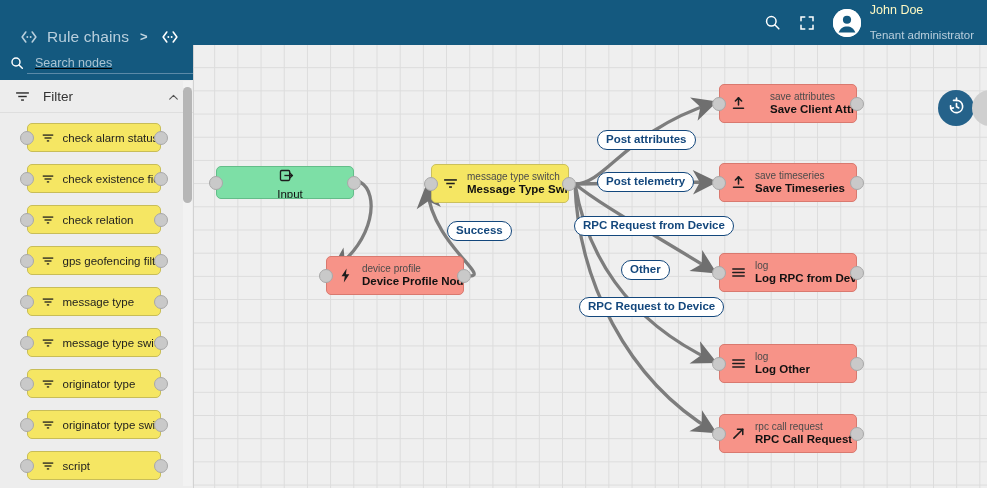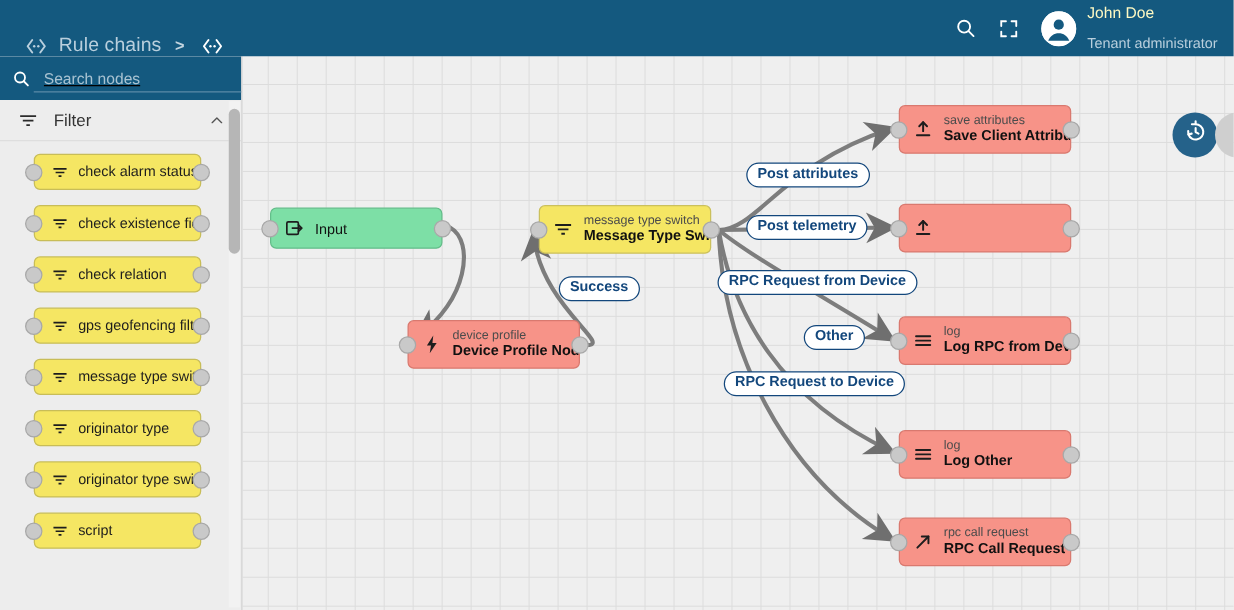--- a/index.html
+++ b/index.html
@@ -118,21 +118,21 @@
   .edges { position: absolute; left: 0; top: 0; width: 793px; height: 443px; }
 
   .rnode {
     position: absolute; border-radius: 5px; display: flex; align-items: center;
     padding-left: 10px; cursor: pointer;
   }
   .rnode .rn-ico { width: 17px; height: 17px; margin-right: 8px; flex: 0 0 17px; }
   .rn-text { line-height: 1.12; overflow: hidden; }
   .rn-type { font-size: 10px; color: #4b4b4b; white-space: nowrap; }
   .rn-name { font-size: 11.5px; color: #111; font-weight: bold; white-space: nowrap; }
-  .rnode.green { background: #7ddfa6; border: 1px solid #63bd89; }
+  .rnode.green { background: #7ddfa6; border: 1px solid #63bd89; flex-direction: column; }
   .rnode.green .rn-single { font-size: 11.5px; color: #111; }
   .rnode.yellow { background: #f5e663; border: 1px solid #cbc05c; }
   .rnode.red { background: #f79388; border: 1px solid #d9796f; }
 
   .elabel {
     position: absolute; background: #ffffff; border: 1.6px solid #13477c;
     border-radius: 12px; color: #13477c; font-size: 11.5px; font-weight: bold;
     padding: 2px 8px 3px 8px; white-space: nowrap; cursor: pointer;
     line-height: 1.15;
   }
@@ -268,20 +268,30 @@
           <span class="n-label">gps geofencing filter</span>
           <span class="port right"></span>
         </div>
         <div class="node-item">
           <span class="port left"></span>
           <span class="n-ico"><svg viewBox="0 0 24 24" width="14" height="14">
               <line x1="3" y1="7" x2="21" y2="7" stroke="#1d1d1d" stroke-width="2.2"></line>
               <line x1="6" y1="12" x2="18" y2="12" stroke="#1d1d1d" stroke-width="2.2"></line>
               <line x1="10" y1="17" x2="14" y2="17" stroke="#1d1d1d" stroke-width="2.2"></line>
             </svg></span>
+          <span class="n-label">message type</span>
+          <span class="port right"></span>
+        </div>
+        <div class="node-item">
+          <span class="port left"></span>
+          <span class="n-ico"><svg viewBox="0 0 24 24" width="14" height="14">
+              <line x1="3" y1="7" x2="21" y2="7" stroke="#1d1d1d" stroke-width="2.2"></line>
+              <line x1="6" y1="12" x2="18" y2="12" stroke="#1d1d1d" stroke-width="2.2"></line>
+              <line x1="10" y1="17" x2="14" y2="17" stroke="#1d1d1d" stroke-width="2.2"></line>
+            </svg></span>
           <span class="n-label">message type switch</span>
           <span class="port right"></span>
         </div>
         <div class="node-item">
           <span class="port left"></span>
           <span class="n-ico"><svg viewBox="0 0 24 24" width="14" height="14">
               <line x1="3" y1="7" x2="21" y2="7" stroke="#1d1d1d" stroke-width="2.2"></line>
               <line x1="6" y1="12" x2="18" y2="12" stroke="#1d1d1d" stroke-width="2.2"></line>
               <line x1="10" y1="17" x2="14" y2="17" stroke="#1d1d1d" stroke-width="2.2"></line>
             </svg></span>
@@ -368,40 +378,44 @@
               <line x1="3" y1="7" x2="21" y2="7" stroke="#1d1d1d" stroke-width="2.2"></line>
               <line x1="6" y1="12" x2="18" y2="12" stroke="#1d1d1d" stroke-width="2.2"></line>
               <line x1="10" y1="17" x2="14" y2="17" stroke="#1d1d1d" stroke-width="2.2"></line>
             </svg></span>
           <span class="rn-text">
             <div class="rn-type">message type switch</div>
             <div class="rn-name">Message Type Switch</div>
           </span>
           <span class="port right"></span>
         </div>
-        <div class="rnode red" style="left: 525px; top: 39px; width: 138px; height: 39px;">
+        <div class="rnode red" style="left: 525px; top: 39px; width: 138px; height: 39px; gap: 15px;">
           <span class="port left"></span>
           <span class="rn-ico"><svg viewBox="0 0 24 24" width="17" height="17">
               <path d="M12 4 L12 14" stroke="#1d1d1d" stroke-width="2.2" stroke-linecap="round"></path>
               <path d="M7.6 8.4 L12 4 L16.4 8.4" fill="none" stroke="#1d1d1d" stroke-width="2.2" stroke-linecap="round" stroke-linejoin="round"></path>
               <line x1="5" y1="18.6" x2="19" y2="18.6" stroke="#1d1d1d" stroke-width="2.2" stroke-linecap="round"></line>
             </svg></span>
           <span class="rn-text">
             <div class="rn-type">save attributes</div>
             <div class="rn-name">Save Client Attributes</div>
           </span>
           <span class="port right"></span>
         </div>
         <div class="rnode red" style="left: 525px; top: 118px; width: 138px; height: 39px;">
           <span class="port left"></span>
           <span class="rn-ico"><svg viewBox="0 0 24 24" width="17" height="17">
               <path d="M12 4 L12 14" stroke="#1d1d1d" stroke-width="2.2" stroke-linecap="round"></path>
               <path d="M7.6 8.4 L12 4 L16.4 8.4" fill="none" stroke="#1d1d1d" stroke-width="2.2" stroke-linecap="round" stroke-linejoin="round"></path>
               <line x1="5" y1="18.6" x2="19" y2="18.6" stroke="#1d1d1d" stroke-width="2.2" stroke-linecap="round"></line>
             </svg></span>
+          <span class="rn-text">
+            <div class="rn-type">save timeseries</div>
+            <div class="rn-name">Save Timeseries</div>
+          </span>
           <span class="port right"></span>
         </div>
         <div class="rnode red" style="left: 525px; top: 208px; width: 138px; height: 39px;">
           <span class="port left"></span>
           <span class="rn-ico"><svg viewBox="0 0 24 24" width="17" height="17">
               <line x1="4" y1="7" x2="20" y2="7" stroke="#1d1d1d" stroke-width="2.2" stroke-linecap="round"></line>
               <line x1="4" y1="12" x2="20" y2="12" stroke="#1d1d1d" stroke-width="2.2" stroke-linecap="round"></line>
               <line x1="4" y1="17" x2="20" y2="17" stroke="#1d1d1d" stroke-width="2.2" stroke-linecap="round"></line>
             </svg></span>
           <span class="rn-text">
@@ -434,21 +448,21 @@
             <div class="rn-name">RPC Call Request</div>
           </span>
           <span class="port right"></span>
         </div>
       </div>
     <div id="canvas-labels">
         <div class="elabel" style="left: 226px; top: 176px; margin-left: 27px;">Success</div>
         <div class="elabel" style="left: 403px; top: 85px;">Post attributes</div>
         <div class="elabel" style="left: 403px; top: 127px;">Post telemetry</div>
         <div class="elabel" style="left: 380px; top: 171px;">RPC Request from Device</div>
-        <div class="elabel" style="left: 449px; top: 215px;">Other</div>
+        <div class="elabel" style="left: 427px; top: 215px;">Other</div>
         <div class="elabel" style="left: 385px; top: 252px;">RPC Request to Device</div>
       </div>
 
     <div class="fab primary" style="left:744px; top:45px;">
       <span>
         <svg viewBox="0 0 24 24" width="21" height="21">
           <path d="M12 5a7 7 0 1 1-6.6 9.3" fill="none" stroke="#ffffff" stroke-width="1.9" stroke-linecap="round"></path>
           <path d="M12 5 L12 2.3 M12 5 L8.6 5" fill="none" stroke="#ffffff" stroke-width="1.9" stroke-linecap="round"></path>
           <path d="M5.4 14.3 L5.2 11.2 M5.4 14.3 L8.4 13.6" fill="none" stroke="#ffffff" stroke-width="1.9" stroke-linecap="round"></path>
           <path d="M12 8.6 L12 12.2 L14.6 13.6" fill="none" stroke="#ffffff" stroke-width="1.9" stroke-linecap="round" stroke-linejoin="round"></path>

